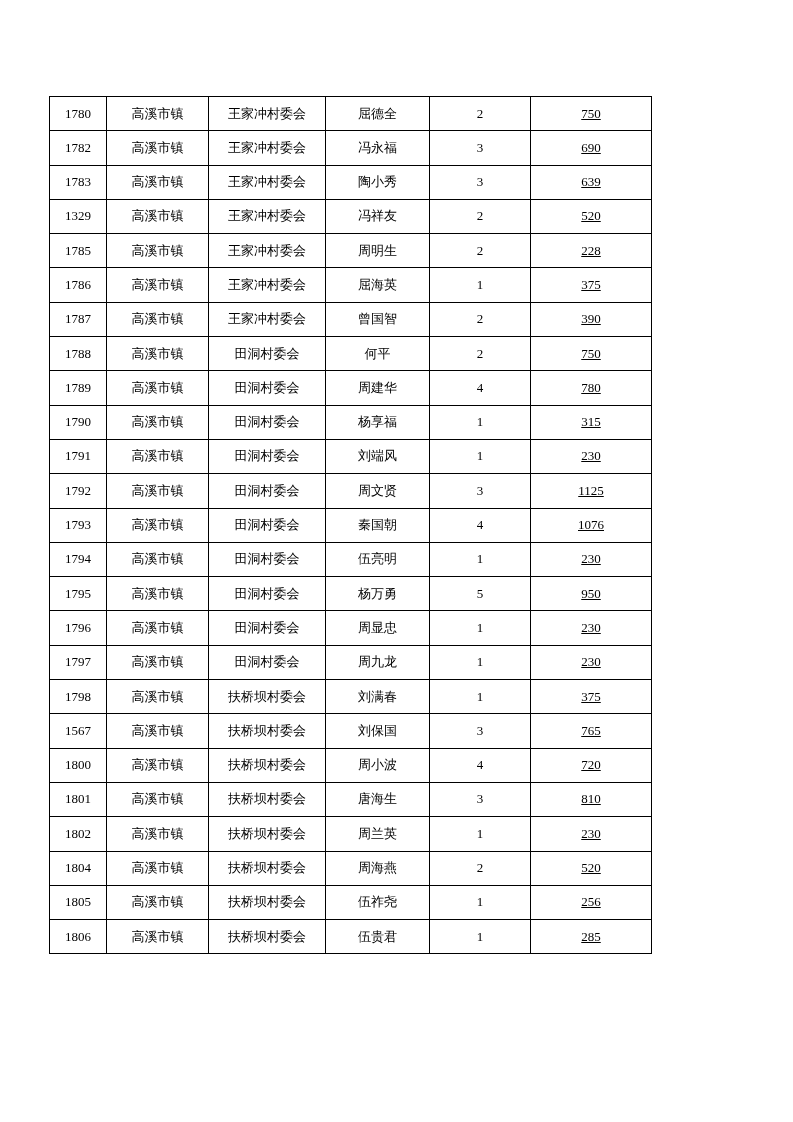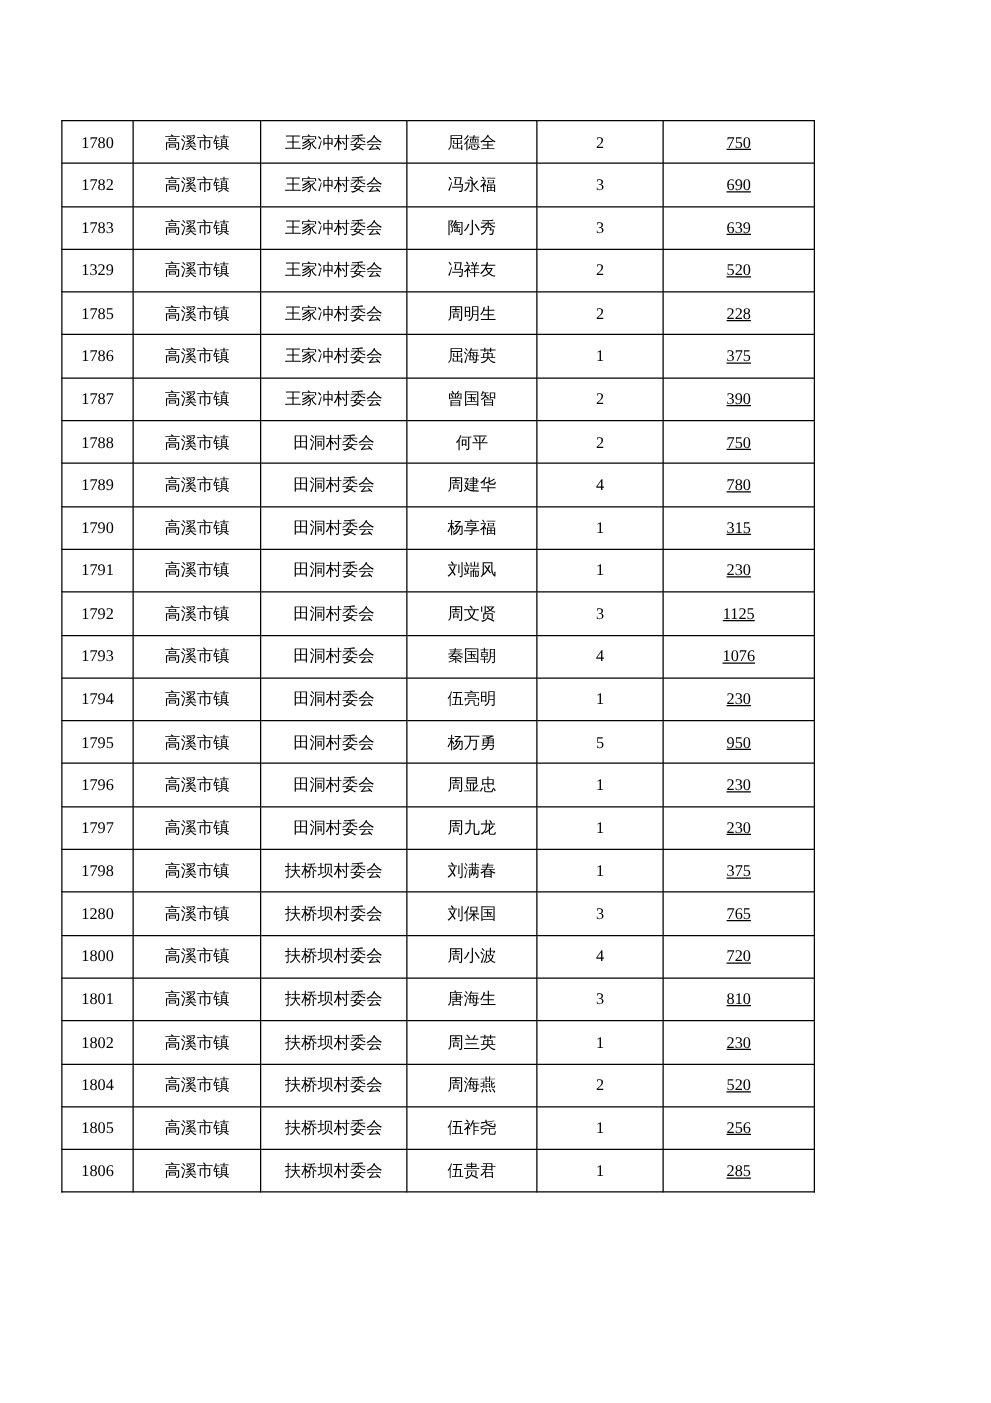--- a/index.html
+++ b/index.html
@@ -192,21 +192,21 @@
           </tr>
           <tr>
             <td class="c-id">1798</td>
             <td class="c-town">高溪市镇</td>
             <td class="c-vill">扶桥坝村委会</td>
             <td class="c-name">刘满春</td>
             <td class="c-count">1</td>
             <td class="c-amt">375</td>
           </tr>
           <tr>
-            <td class="c-id">1280</td>
+            <td class="c-id">1567</td>
             <td class="c-town">高溪市镇</td>
             <td class="c-vill">扶桥坝村委会</td>
             <td class="c-name">刘保国</td>
             <td class="c-count">3</td>
             <td class="c-amt">765</td>
           </tr>
           <tr>
             <td class="c-id">1800</td>
             <td class="c-town">高溪市镇</td>
             <td class="c-vill">扶桥坝村委会</td>

